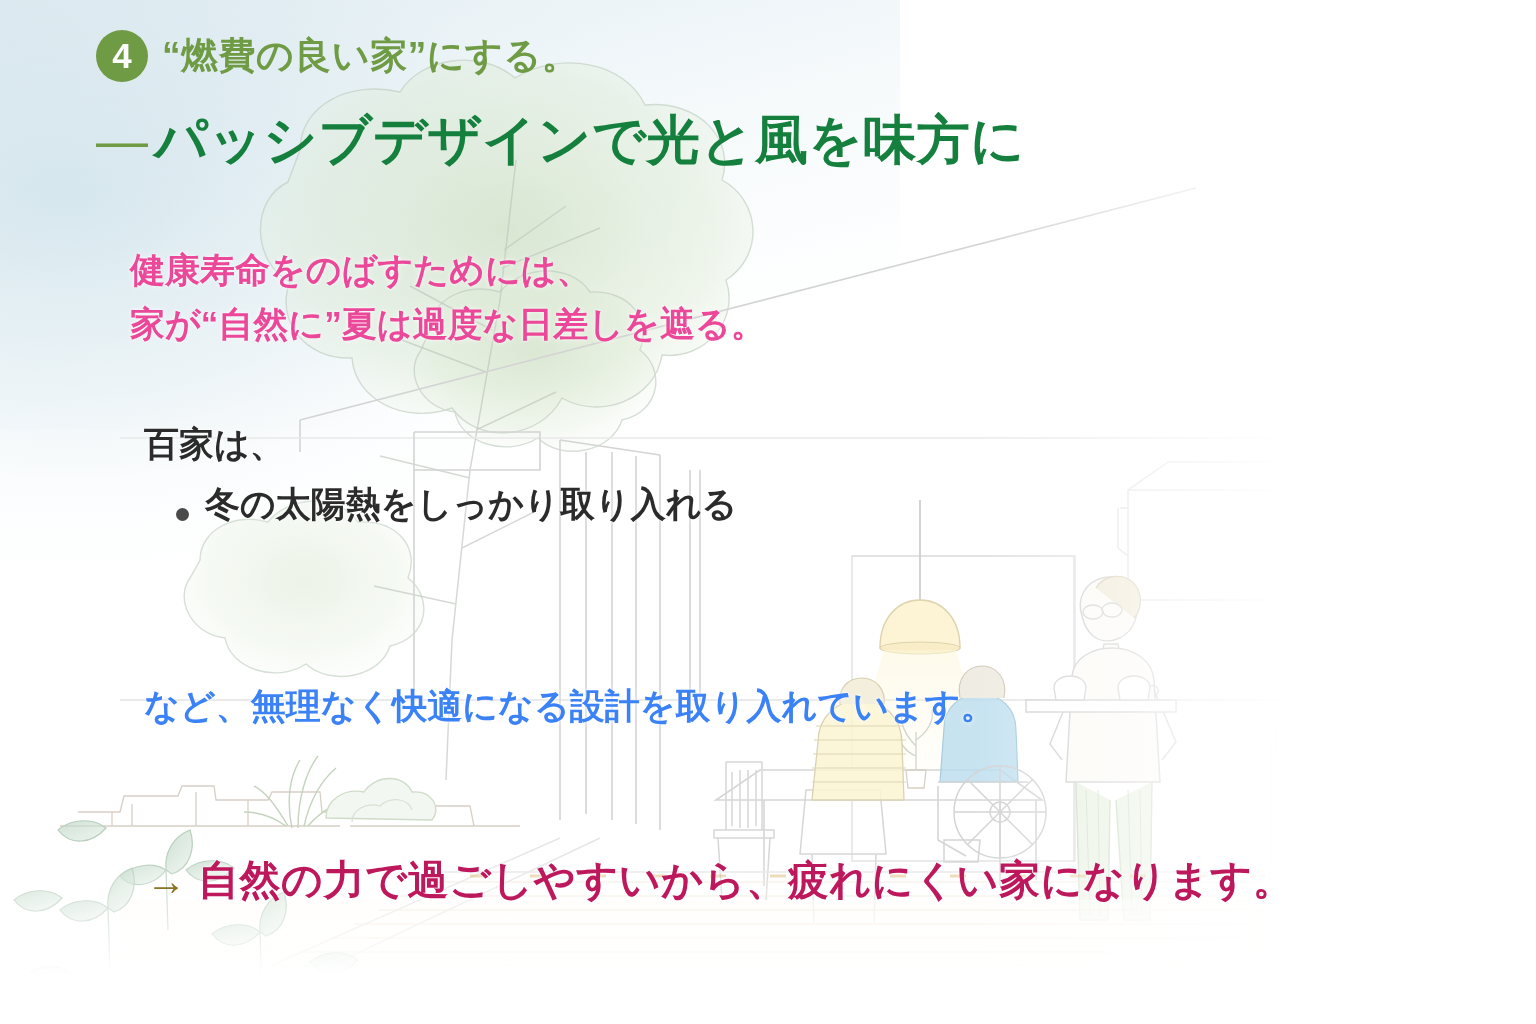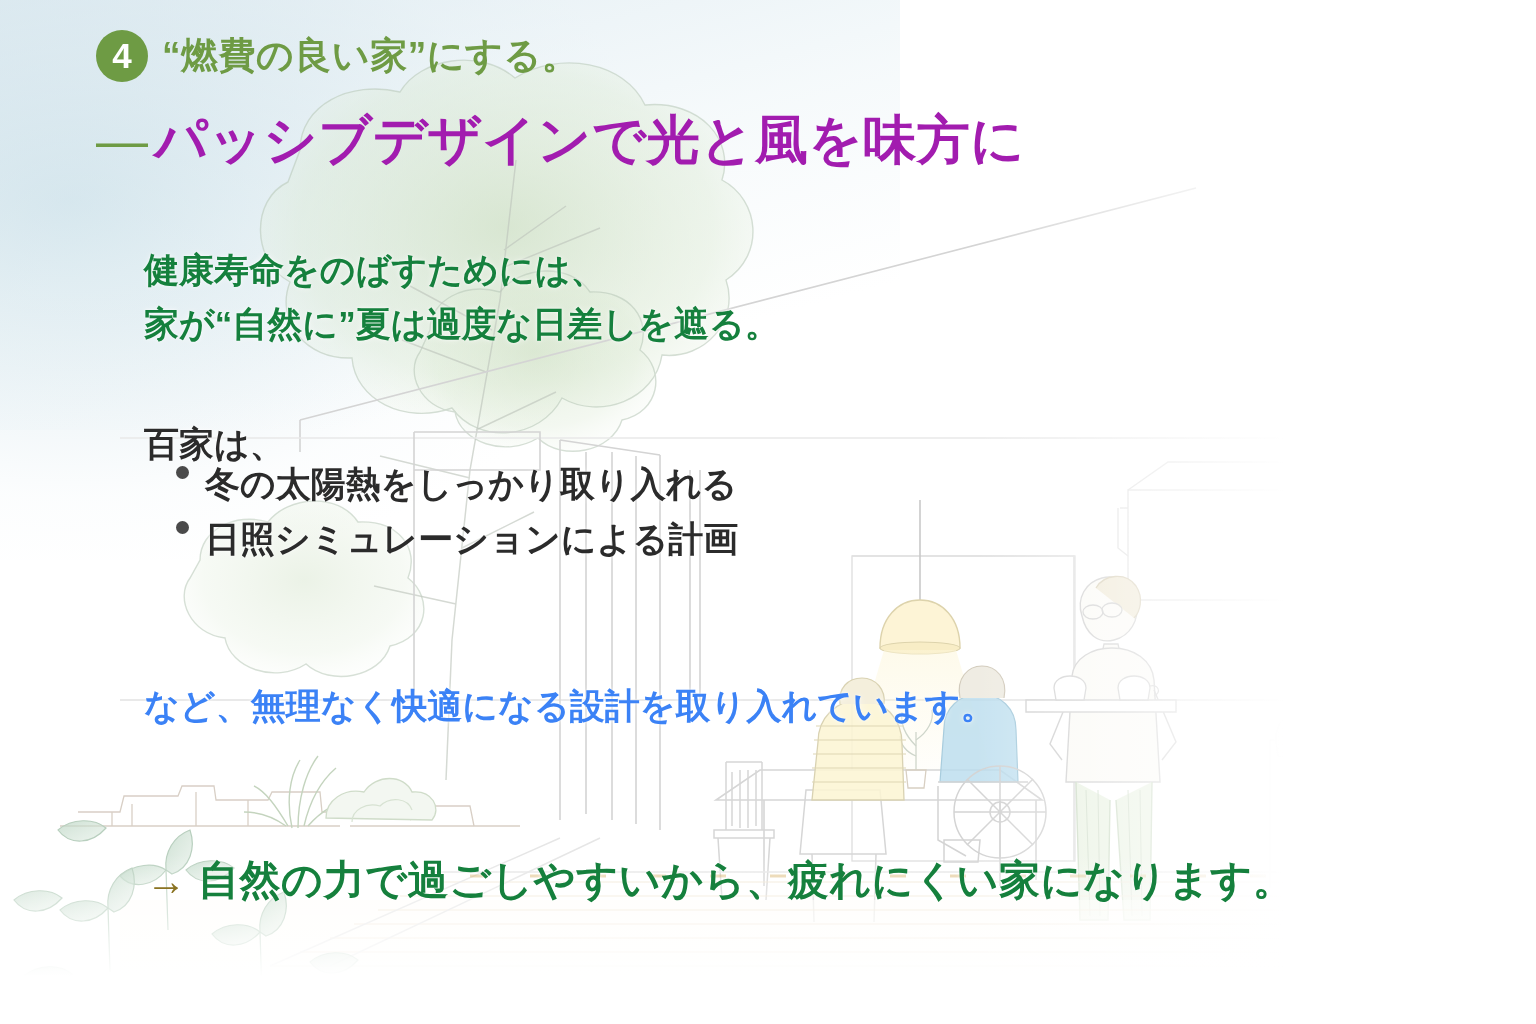--- a/index.html
+++ b/index.html
@@ -105,32 +105,32 @@
     white-space: nowrap;
   }
   .emdash {
     color: #6e9b44;
     font-size: 52px;
     font-weight: normal;
     line-height: 1;
     letter-spacing: -2px;
   }
   .subtitle-text {
-    color: #a21caf;
+    color: #15803d;
     font-size: 53px;
     font-weight: bold;
     letter-spacing: 0.5px;
     line-height: 1.05;
   }
 
   .body-block {
     position: absolute;
-    left: 144px;
+    left: 130px;
     top: 243px;
-    color: #15803d;
+    color: #ec4899;
     font-size: 35px;
     font-weight: bold;
     line-height: 1.55;
     white-space: nowrap;
     text-shadow: 0 0 3px rgba(255,255,255,0.75), 0 0 7px rgba(255,255,255,0.55);
   }
 
   .list-intro {
     position: absolute;
     left: 144px;
@@ -147,21 +147,21 @@
   .bullets {
     position: absolute;
     left: 176px;
     top: 466px;
     margin: 0;
     padding: 0;
     list-style: none;
   }
   .bullets li {
     display: flex;
-    align-items: flex-start;
+    align-items: flex-end;
     gap: 16px;
     height: 55px;
     white-space: nowrap;
   }
   .bullet-dot {
     width: 13px;
     height: 13px;
     border-radius: 50%;
     background: #4a4a4a;
     flex: none;
@@ -195,21 +195,21 @@
     gap: 12px;
     white-space: nowrap;
   }
   .closing-arrow {
     color: #8a7322;
     font-size: 40px;
     font-weight: bold;
     line-height: 1;
   }
   .closing-text {
-    color: #15803d;
+    color: #be185d;
     font-size: 41px;
     font-weight: bold;
     letter-spacing: 0.5px;
     line-height: 1.15;
     text-shadow: 0 0 4px rgba(255,255,255,0.7);
   }
 </style>
 </head>
 <body>
 
@@ -499,24 +499,20 @@
       <div>家が“自然に”夏は過度な日差しを遮る。</div>
     </div>
 
     <div class="list-intro">百家は、</div>
 
     <ul class="bullets">
       <li>
         <span class="bullet-dot"></span>
         <span class="bullet-label">冬の太陽熱をしっかり取り入れる</span>
       </li>
-      <li>
-        <span class="bullet-dot"></span>
-        <span class="bullet-label">日照シミュレーションによる計画</span>
-      </li>
     </ul>
 
     <div class="body-outro">など、無理なく快適になる設計を取り入れています。</div>
 
     <div class="closing">
       <span class="closing-arrow">→</span>
       <span class="closing-text">自然の力で過ごしやすいから、疲れにくい家になります。</span>
     </div>
 
   </div>

